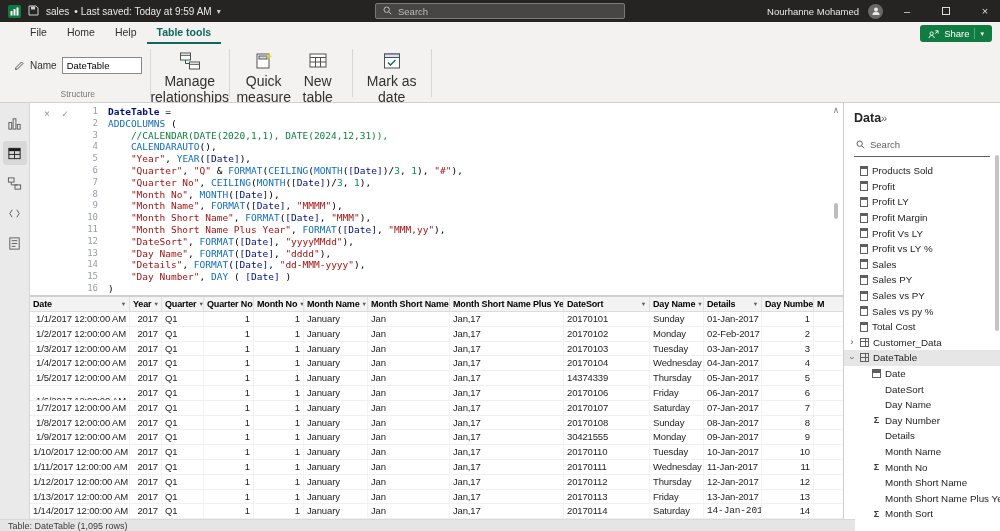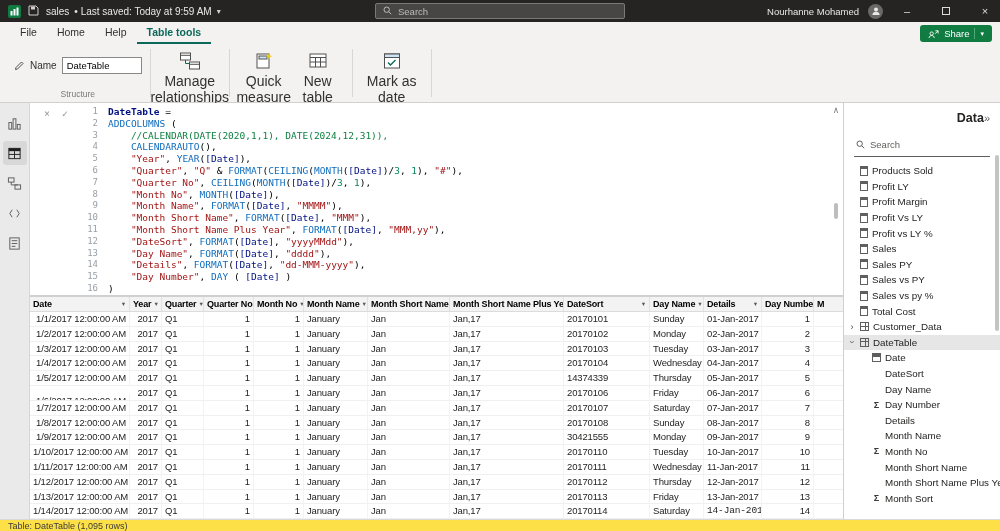--- a/index.html
+++ b/index.html
@@ -13,21 +13,21 @@
   .tb-caret{font-size:8px;color:#cfcfcf}
   .tb-search{position:absolute;left:50%;transform:translateX(-50%);top:3px;width:250px;height:16px;background:#484644;border:1px solid #7a7977;border-radius:2px;display:flex;align-items:center;gap:6px;padding:0 7px}
   .tb-search input{background:transparent;border:none;outline:none;color:#ddd;font-size:9.5px;width:100%;font-family:"Liberation Sans",sans-serif}
   .tb-search input::placeholder{color:#bdbcbb}
   .tb-right{margin-left:auto;display:flex;align-items:center;gap:9px;padding-right:0;height:100%}
   .avatar{width:15px;height:15px;border-radius:50%;background:#6b6967;display:flex;align-items:center;justify-content:center}
   .winbtn{width:30px;height:22px;display:flex;align-items:center;justify-content:center;color:#dcdcdc;font-size:11px}
   .maxbox{width:8px;height:8px;border:1px solid #dcdcdc}
 
   
-  .tabrow{position:absolute;left:0;top:22px;width:1000px;height:22px;background:#f3f2f1;display:flex;align-items:center;padding-left:10px;gap:2px}
+  .tabrow{position:absolute;left:0;top:22px;width:1000px;height:22px;background:#f3f2f1;display:flex;align-items:center;padding-left:20px;gap:2px}
   .rtab{font-size:10.5px;color:#323130;padding:3px 10px 4px;cursor:default}
   .rtab.active{color:#0c695a;font-weight:bold;border-bottom:2px solid #0c695a}
   .share-btn{position:absolute;right:8px;top:3px;height:17px;background:#107c41;color:#fff;border:none;border-radius:3px;font-size:9.5px;display:flex;align-items:center;gap:5px;padding:0 8px;font-family:"Liberation Sans",sans-serif}
   .share-sep{width:1px;height:11px;background:#4ea87a}
   .share-caret{font-size:7px}
 
   
   .ribbon{position:absolute;left:0;top:44px;width:1000px;height:59px;background:#f3f2f1;border-bottom:1px solid #d1d0cf;display:flex;align-items:stretch;padding-left:6px}
   .rgroup{display:flex;flex-direction:column;align-items:center;justify-content:space-between;padding:5px 8px 2px}
   .rgroup .glabel{font-size:8.5px;color:#7a7977;padding-bottom:1px}
@@ -64,41 +64,41 @@
   
   .datatable{position:absolute;left:30px;top:297px;width:813px;height:222px;background:#fff;overflow:hidden;font-size:9.5px;letter-spacing:-0.15px}
   .thead{display:flex;height:15px;background:#f3f3f3;border-bottom:1px solid #dcdcdc}
   .th{display:flex;align-items:center;justify-content:space-between;padding:0 3px;border-right:1px solid #e1e1e1;font-weight:bold;font-size:9px;white-space:nowrap;overflow:hidden;flex:none}
   .th .dd{font-size:5.5px;color:#555;margin-left:2px}
   .tr{display:flex;height:14.8px;border-bottom:1px solid #f0f0f0}
   .td{padding:0 3px;border-right:1px solid #f3f3f3;white-space:nowrap;overflow:hidden;line-height:14.8px;color:#252423;flex:none}
 
   
   .datapane{position:absolute;left:843px;top:103px;width:157px;height:416px;background:#fff;border-left:1px solid #d1d0cf;overflow:hidden}
-  .dp-head{display:flex;align-items:center;justify-content:flex-end;padding:8px 10px 4px 10px}
+  .dp-head{display:flex;align-items:center;justify-content:flex-start;padding:8px 10px 4px 10px}
   .dp-title{font-size:12.5px;font-weight:bold;color:#252423}
   .dp-collapse{font-size:11px;color:#605e5c}
   .dp-search{margin:4px 10px 6px 10px;border-bottom:1px solid #605e5c;display:flex;align-items:center;gap:5px;padding:2px 2px 3px 2px}
   .dp-search input{border:none;outline:none;font-size:9.5px;width:100%;color:#323130;font-family:"Liberation Sans",sans-serif}
   .dp-search input::placeholder{color:#605e5c}
   .dp-list{font-size:9.8px;color:#252423}
   .fitem{display:flex;align-items:center;gap:4px;height:15.6px;white-space:nowrap;overflow:hidden;padding-right:6px}
   .fitem.sel{background:#e6e6e6}
   .chev{font-size:9px;color:#444;width:8px;display:inline-block;text-align:center}
   .chev.expanded{transform:rotate(90deg)}
   .fic{display:inline-block;flex:none}
   .fic.calculator{width:8px;height:10px;border:1px solid #605e5c;background:linear-gradient(#605e5c 0 2.5px,transparent 2.5px)}
   .fic.table-grid{width:9px;height:9px;border:1px solid #605e5c;background:linear-gradient(#605e5c,#605e5c) 0 2.5px/100% 1px no-repeat,linear-gradient(#605e5c,#605e5c) 3.5px 0/1px 100% no-repeat}
   .fic.calendar{width:9px;height:9px;border:1px solid #605e5c;background:linear-gradient(#605e5c 0 2.5px,transparent 2.5px)}
   .fic.sigma{font-size:9px;font-weight:bold;color:#3b3a39;width:9px;text-align:center;line-height:10px}
   .fic.none{width:9px;height:9px}
   .dp-scroll{position:absolute;right:1px;top:52px;width:4px;height:176px;background:#c4c4c4;border-radius:2px}
 
   
-  .statusbar{position:absolute;left:0;top:519px;width:1000px;height:12px;background:#fde047;border-top:1px solid #d9d9d9;font-size:9px;color:#3b3b3b;display:flex;align-items:center;padding-left:8px}
+  .statusbar{position:absolute;left:0;top:519px;width:855px;height:12px;background:#e5e5e5;border-top:1px solid #d9d9d9;font-size:9px;color:#3b3b3b;display:flex;align-items:center;padding-left:8px}
 </style>
 </head>
 <body>
 
 <div class="titlebar">
   <div class="tb-left">
     <span class="appicon">
       <svg width="9" height="9" viewBox="0 0 9 9">
           <rect x="0.5" y="4" width="2" height="4.5" fill="#fff"></rect>
           <rect x="3.5" y="2" width="2" height="6.5" fill="#fff"></rect>
@@ -367,21 +367,21 @@
         <div class="td" style="width: 100px; text-align: right;">1/2/2017 12:00:00 AM</div>
         <div class="td" style="width: 32px; text-align: right;">2017</div>
         <div class="td" style="width: 42px; text-align: left;">Q1</div>
         <div class="td" style="width: 50px; text-align: right;">1</div>
         <div class="td" style="width: 50px; text-align: right;">1</div>
         <div class="td" style="width: 64px; text-align: left;">January</div>
         <div class="td" style="width: 82px; text-align: left;">Jan</div>
         <div class="td" style="width: 114px; text-align: left;">Jan,17</div>
         <div class="td" style="width: 86px; text-align: left;">20170102</div>
         <div class="td" style="width: 54px; text-align: left;">Monday</div>
-        <div class="td" style="width: 58px; text-align: left;">02-Jan-2017</div>
+        <div class="td" style="width: 58px; text-align: left;">02-Feb-2017</div>
         <div class="td" style="width: 52px; text-align: right;">2</div>
         <div class="td" style="width: 30px; text-align: right;"></div>
       </div>
       <div class="tr">
         <div class="td" style="width: 100px; text-align: right;">1/3/2017 12:00:00 AM</div>
         <div class="td" style="width: 32px; text-align: right;">2017</div>
         <div class="td" style="width: 42px; text-align: left;">Q1</div>
         <div class="td" style="width: 50px; text-align: right;">1</div>
         <div class="td" style="width: 50px; text-align: right;">1</div>
         <div class="td" style="width: 64px; text-align: left;">January</div>
@@ -575,20 +575,24 @@
     </span>
     <input placeholder="Search" style="">
   </div>
   <div class="dp-list" id="field-list">
       <div class="fitem" style="padding-left: 16px;">
         <span class="fic calculator"></span>
         <span>Products Sold</span>
       </div>
       <div class="fitem" style="padding-left: 16px;">
         <span class="fic calculator"></span>
+        <span>Profit</span>
+      </div>
+      <div class="fitem" style="padding-left: 16px;">
+        <span class="fic calculator"></span>
         <span>Profit LY</span>
       </div>
       <div class="fitem" style="padding-left: 16px;">
         <span class="fic calculator"></span>
         <span>Profit Margin</span>
       </div>
       <div class="fitem" style="padding-left: 16px;">
         <span class="fic calculator"></span>
         <span>Profit Vs LY</span>
       </div>

